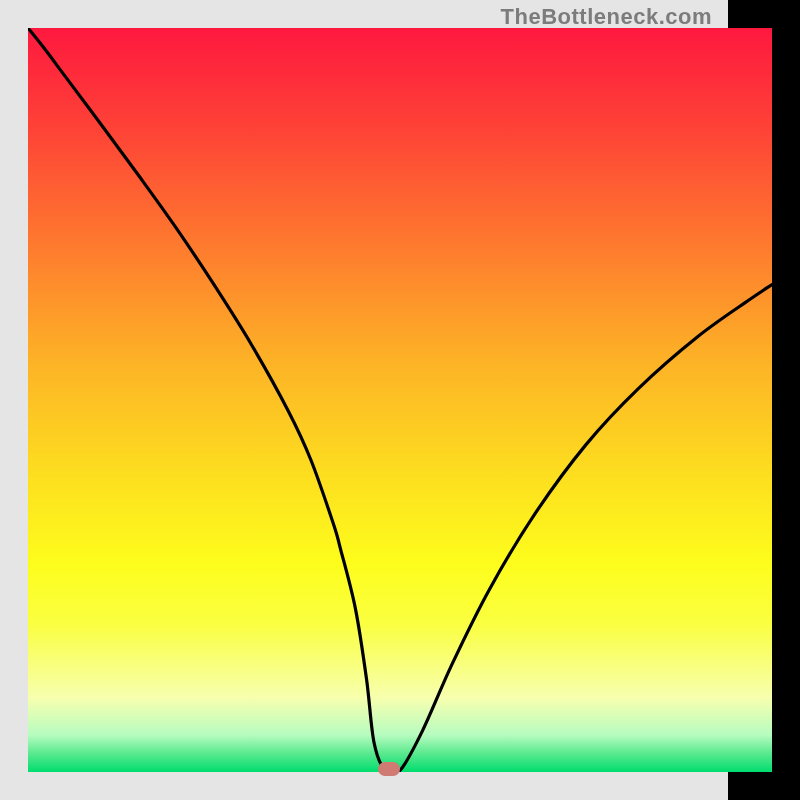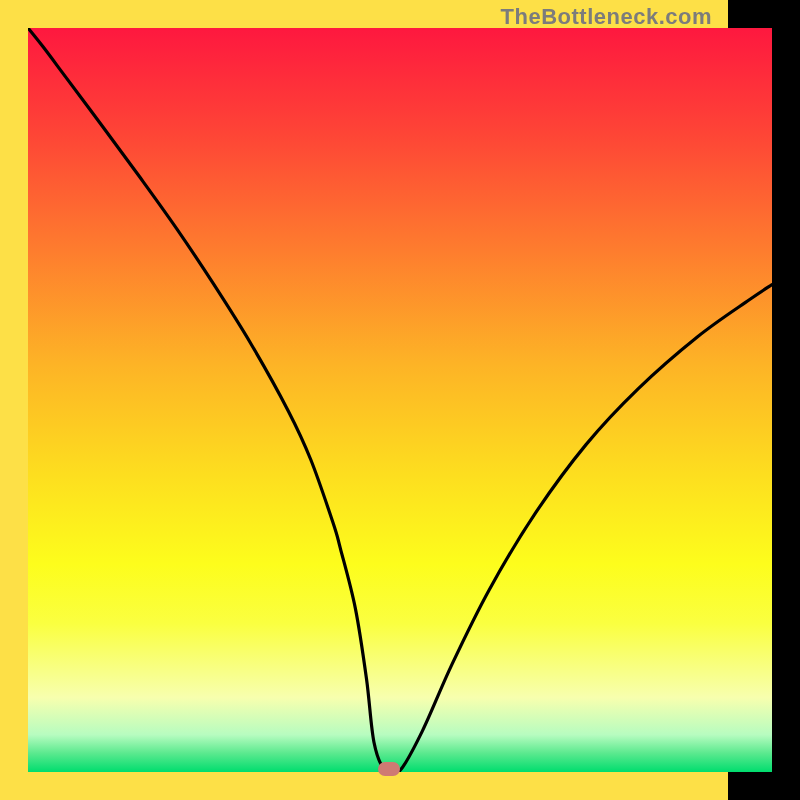--- a/index.html
+++ b/index.html
@@ -8,21 +8,21 @@
     width: 800px;
     height: 800px;
     background: #000;
     font-family: Arial, Helvetica, sans-serif;
     overflow: hidden;
   }
   .frame {
     position: relative;
     width: 728px;
     height: 800px;
-    background: #fde047;
+    background: #e5e5e5;
   }
   .watermark {
     position: absolute;
     top: 4px;
     right: 16px;
     color: #7c7c7c;
     font-size: 22px;
     font-weight: 600;
     letter-spacing: 0.5px;
     z-index: 3;

